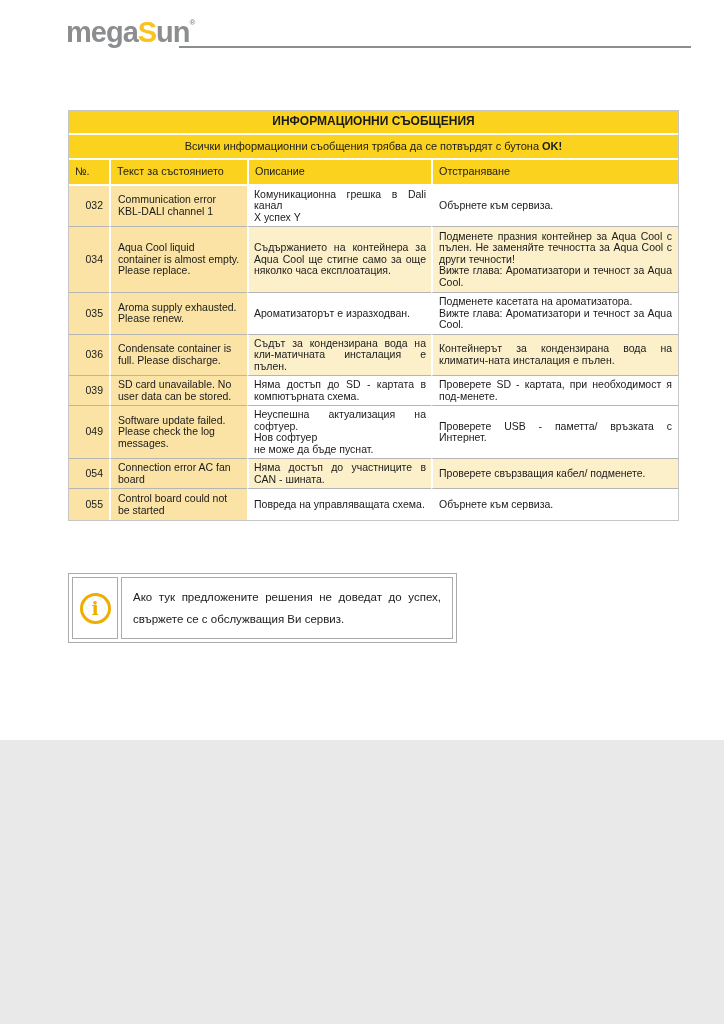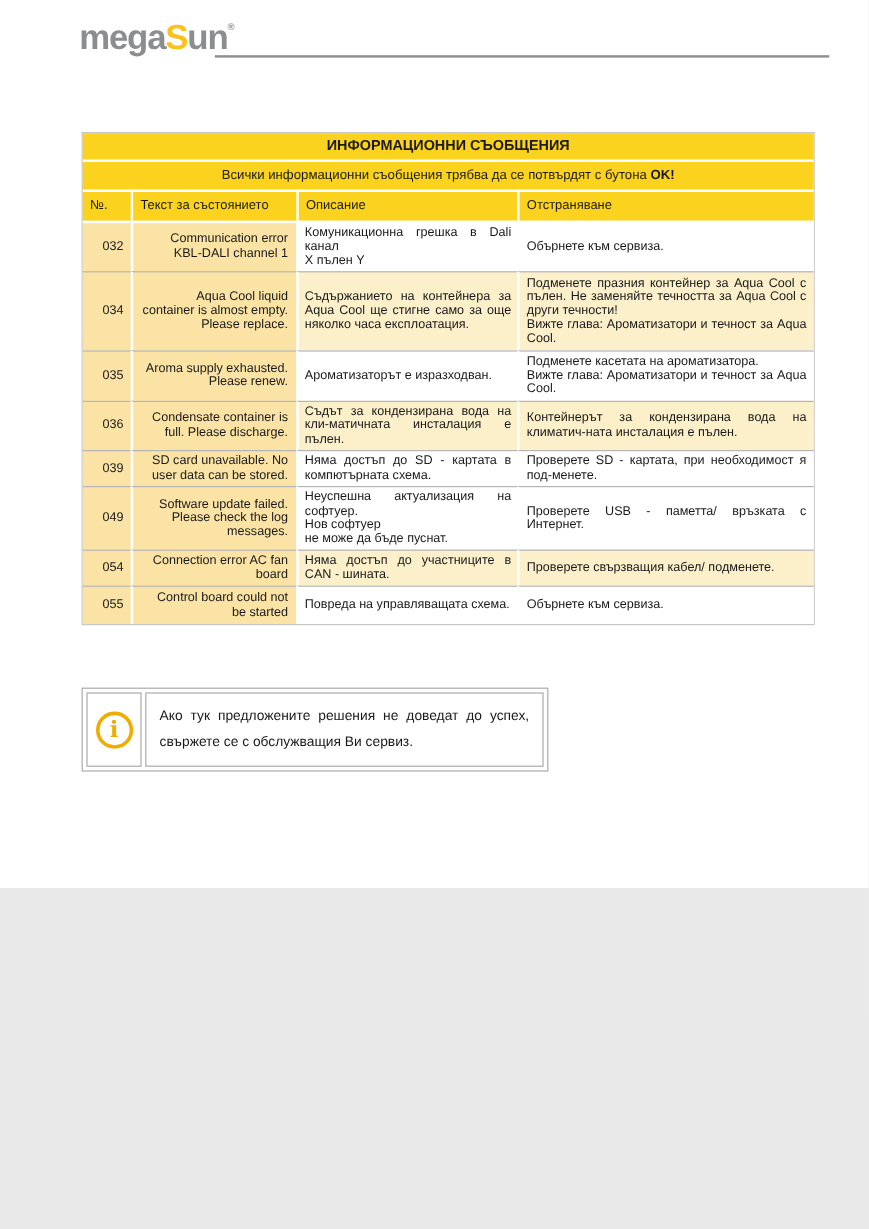--- a/index.html
+++ b/index.html
@@ -44,21 +44,21 @@
   }
   tr.hdr-cols th {
     background:var(--header-yellow,#fbd31e);
     font-weight:normal; text-align:left; font-size:10.8px;
     padding:6px 6px; border-top:2px solid #fff;
   }
   tr.hdr-cols th + th { border-left:2px solid #fff; }
 
   td { vertical-align:middle; padding:3px 6px; }
   td.c1 { text-align:right; background:var(--tan,#fae3a5); }
-  td.c2 { background:var(--tan,#fae3a5); padding:3px 7px; white-space:pre-line;text-align:right; }
+  td.c2 { background:var(--tan,#fae3a5); padding:3px 7px; white-space:pre-line; }
   td.c3 { padding:3px 5px; }
   td.c3, td.c4 { background:#ffffff; text-align:justify; white-space:pre-line; }
   tr.shade td.c3, tr.shade td.c4 { background:var(--cream,#fcf0cb); }
   tbody td + td { border-left:2px solid #fff; }
   tbody tr:first-child td { border-top:2px solid #fff; }
   tbody tr + tr td { border-top:1px solid #b5b5b5;margin-top:48px; }
 
   
   .note {
     position:absolute; left:68px; top:573px; width:389px; height:70px;
@@ -120,21 +120,21 @@
         <th>Текст за състоянието</th>
         <th>Описание</th>
         <th>Отстраняване</th>
       </tr>
     </thead>
     <tbody>
       <tr class="data" style="height:32px">
         <td class="c1">032</td>
         <td class="c2">Communication error KBL-DALI channel 1</td>
         <td class="c3">Комуникационна грешка в Dali канал
-X пълен Y</td>
+X успех Y</td>
         <td class="c4">Обърнете към сервиза.</td>
       </tr>
       <tr class="data shade" style="height:66px">
         <td class="c1">034</td>
         <td class="c2">Aqua Cool liquid container is almost empty. Please replace.</td>
         <td class="c3">Съдържанието на контейнера за Aqua Cool ще стигне само за още няколко часа експлоатация.</td>
         <td class="c4">Подменете празния контейнер за Aqua Cool с пълен. Не заменяйте течността за Aqua Cool с други течности!
 Вижте глава: Ароматизатори и течност за Aqua Cool.</td>
       </tr>
       <tr class="data" style="height:31px">

